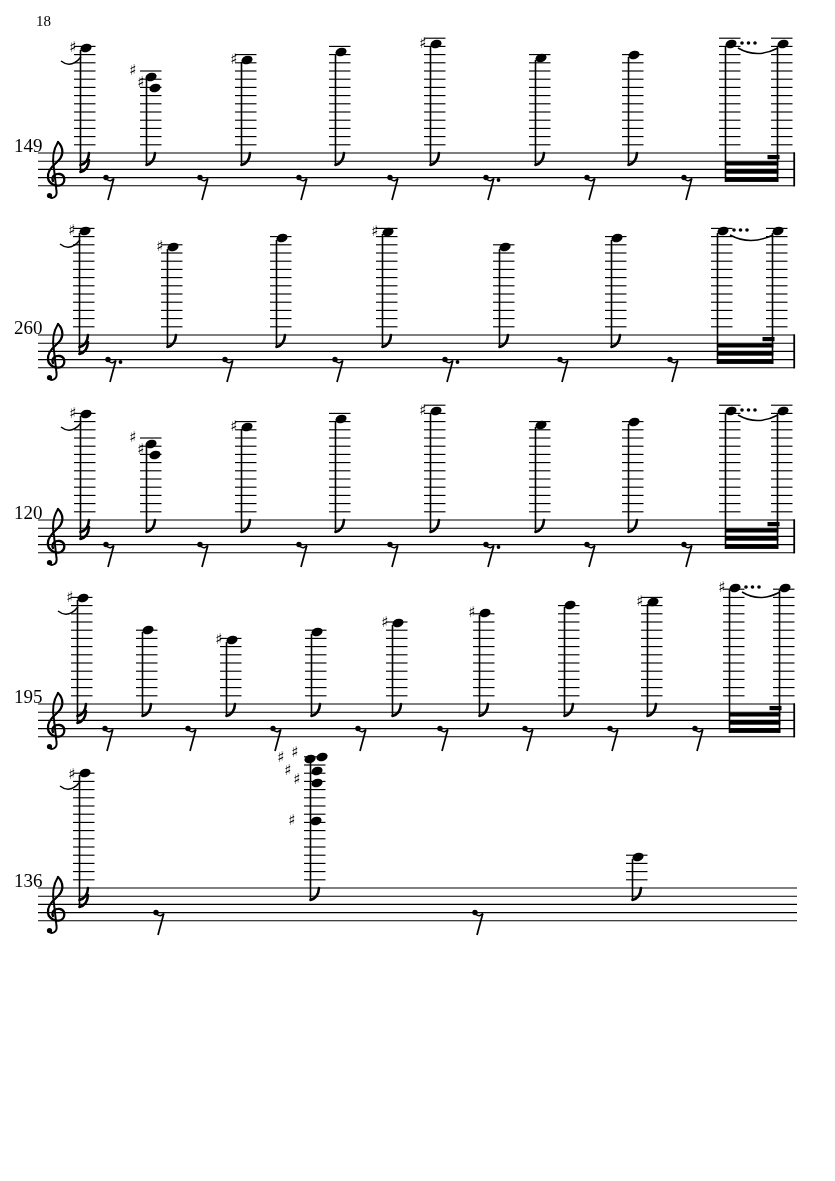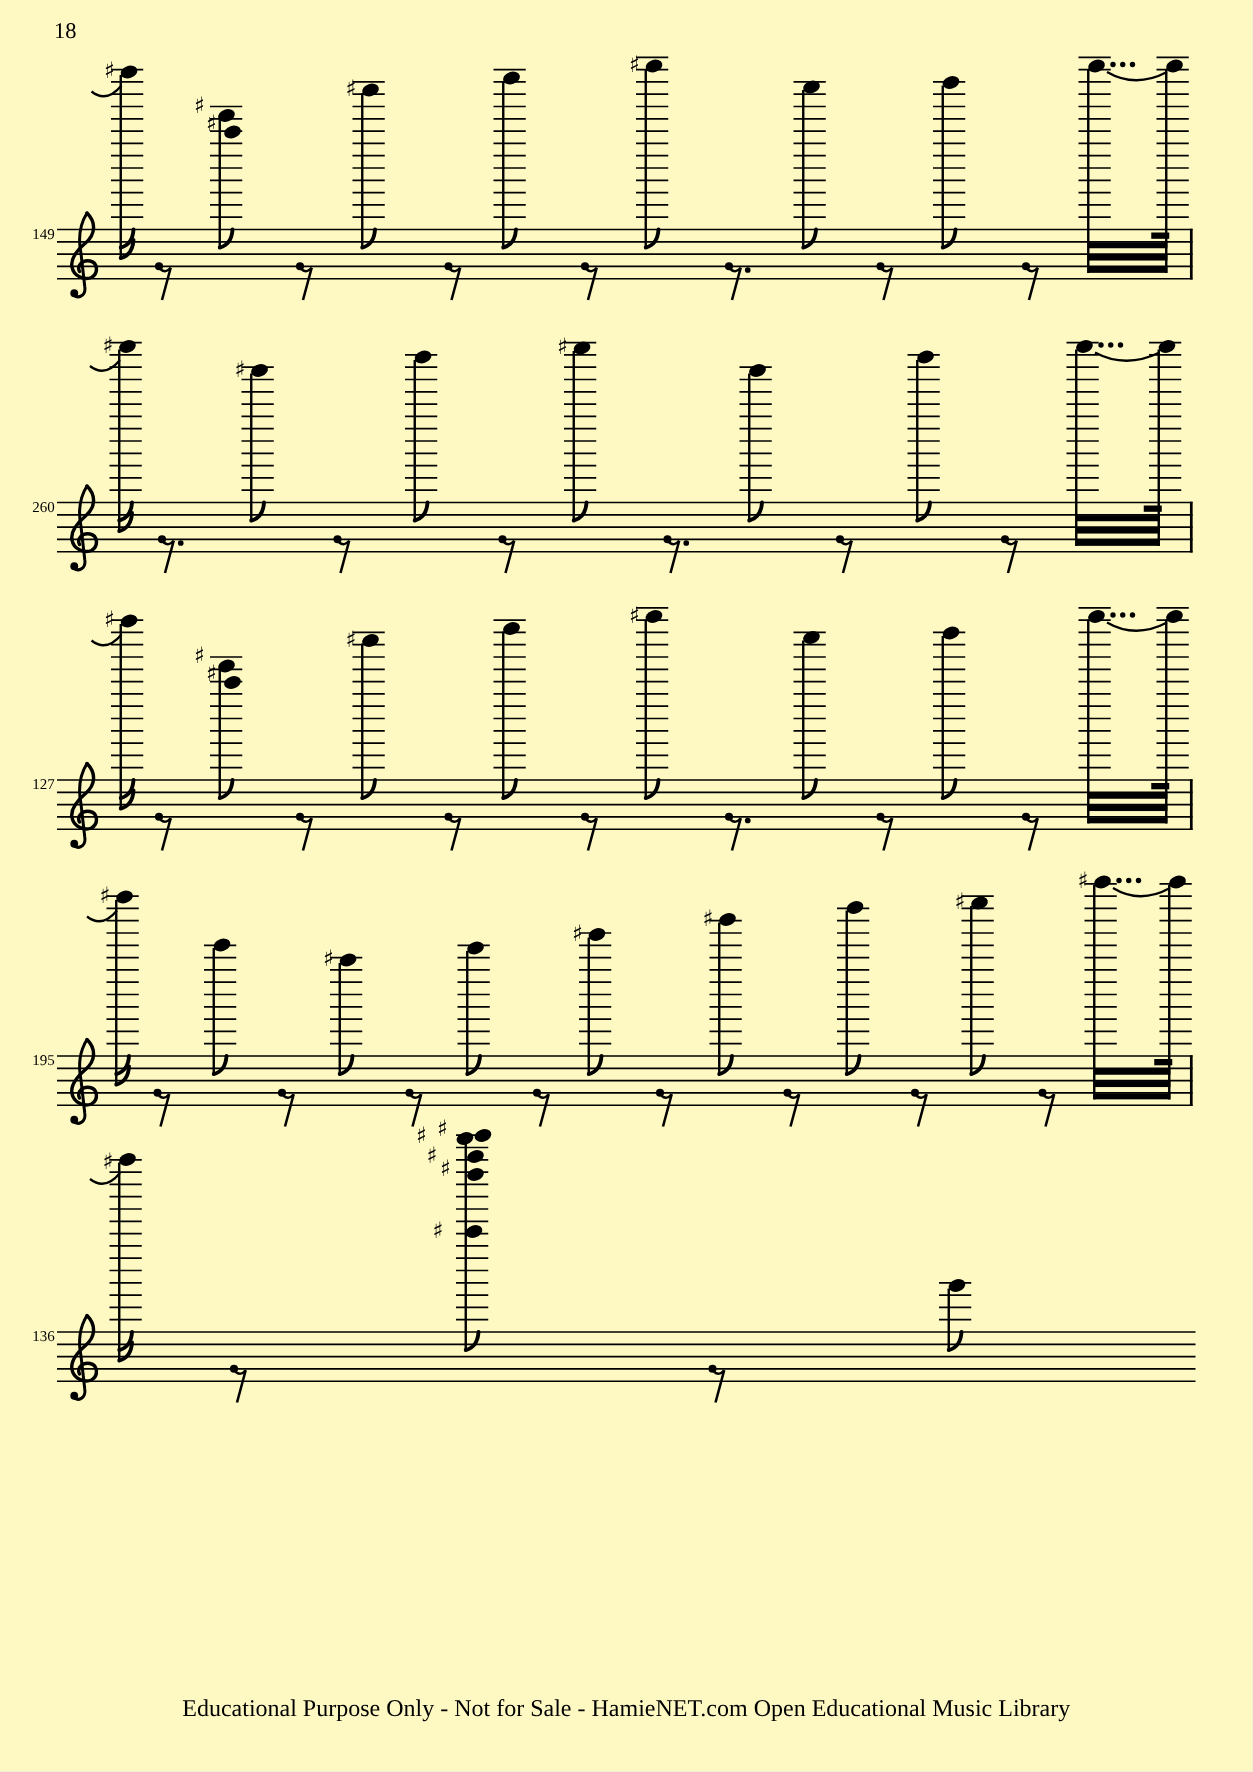--- a/index.html
+++ b/index.html
@@ -1,31 +1,31 @@
 <!DOCTYPE html>
 <html><head>
 <meta charset="utf-8">
 <style>
   html,body{margin:0;padding:0;background:#e8e8e8;}
-  .page{position:relative;width:835px;height:1181px;background:#fef9c3;color:#000;
+  .page{position:relative;width:835px;height:1181px;background:#ffffff;color:#000;
         font-family:"Liberation Serif",serif;overflow:hidden;margin:0 auto;}
   .page-num{position:absolute;left:36px;top:13px;font-size:15px;}
-  .measure-num{position:absolute;left:14px;width:30px;text-align:center;font-size:10px;margin-top:16px;}
+  .measure-num{position:absolute;left:14px;width:30px;text-align:left;font-size:19px;}
   #m149{top:135px}#m150{top:317px}#m151{top:502px}#m152{top:686px}#m153{top:870px}
   .footer{position:absolute;left:0;top:1131px;width:100%;text-align:center;font-size:16px;}
   svg.score{position:absolute;left:0;top:0;}
 </style>
 </head>
 <body>
 
 <div class="page">
   <div class="page-num">18</div>
   <div class="measure-num" id="m149">149</div>
   <div class="measure-num" id="m150">260</div>
-  <div class="measure-num" id="m151">127</div>
+  <div class="measure-num" id="m151">120</div>
   <div class="measure-num" id="m152">195</div>
   <div class="measure-num" id="m153">136</div>
   <svg id="score" class="score" width="835" height="1181" viewBox="0 0 835 1181">
       <g>
         <line x1="38" y1="153" x2="795" y2="153" stroke="#000000" stroke-width="1.1"></line>
         <line x1="38" y1="161.2" x2="795" y2="161.2" stroke="#000000" stroke-width="1.1"></line>
         <line x1="38" y1="169.4" x2="795" y2="169.4" stroke="#000000" stroke-width="1.1"></line>
         <line x1="38" y1="177.6" x2="795" y2="177.6" stroke="#000000" stroke-width="1.1"></line>
         <line x1="38" y1="185.8" x2="795" y2="185.8" stroke="#000000" stroke-width="1.1"></line>
         <path d="M 58 142 C 64 148 64 156 57 162 C 50 168 47 173 48 178 C 49 184 56 187 61 185 C 66 182 65 175 60 174 C 55 173 51 177 53 181" fill="none" stroke="#000000" stroke-width="2.3" stroke-linecap="round"></path>
@@ -949,14 +949,13 @@
           <path d="M4 6.5 Q7.5 9.5 10.8 5.5" fill="none" stroke="#000000" stroke-width="1.6"></path>
           <path d="M10.8 5.5 L5 27" fill="none" stroke="#000000" stroke-width="1.7"></path>
         </g>
         <g transform="translate(472 908)">
           <circle cx="3" cy="4.5" r="2.7" fill="#000000"></circle>
           <path d="M4 6.5 Q7.5 9.5 10.8 5.5" fill="none" stroke="#000000" stroke-width="1.6"></path>
           <path d="M10.8 5.5 L5 27" fill="none" stroke="#000000" stroke-width="1.7"></path>
         </g>
       </g>
     </svg>
-  <div class="footer">Educational Purpose Only - Not for Sale - HamieNET.com Open Educational Music Library</div>
 </div>
 
 </body></html>

